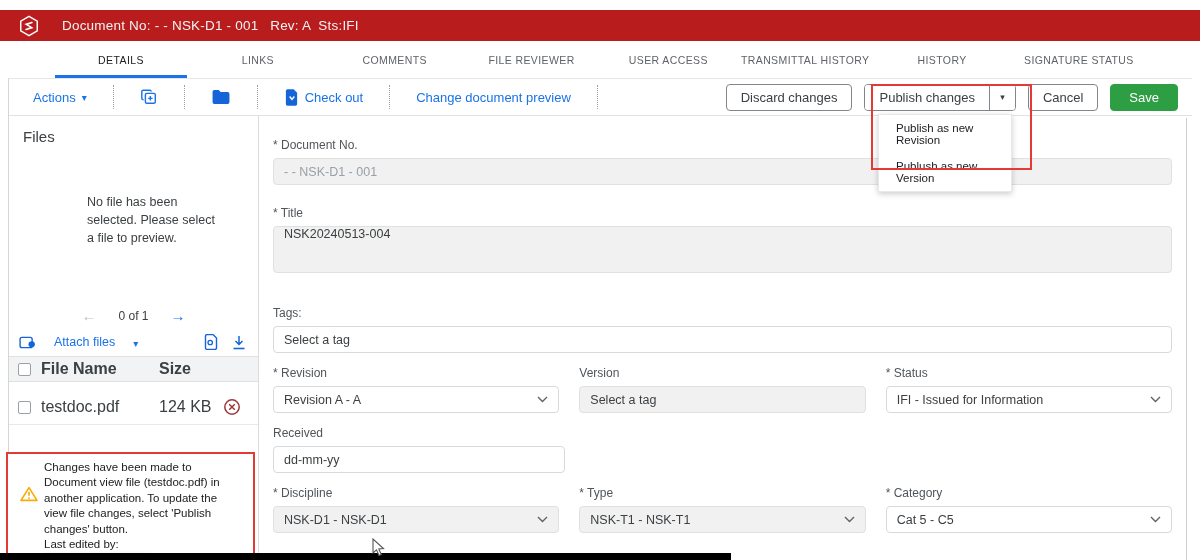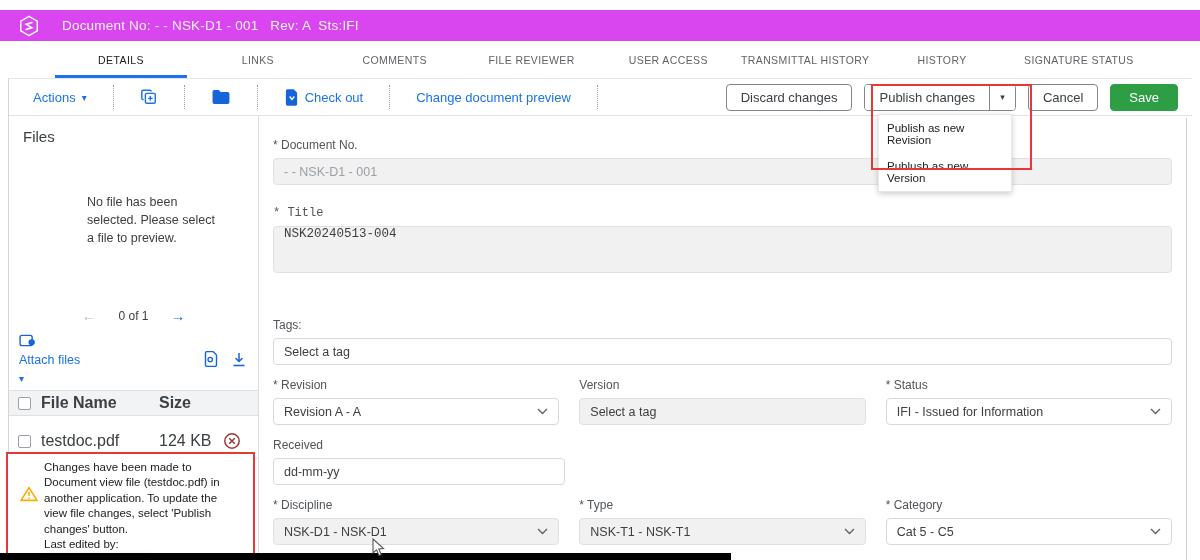--- a/index.html
+++ b/index.html
@@ -2,21 +2,21 @@
 <html><head>
 <meta charset="utf-8">
 <style>
   * { margin:0; padding:0; box-sizing:border-box; }
   html,body { width:1200px; height:560px; overflow:hidden; background:#fff;
               font-family:"Liberation Sans", sans-serif; color:#3c4043; }
   .page { position:relative; width:1200px; height:560px; background:#fff; }
 
   
   .top-strip { height:10px; background:#fff; }
-  .app-header { height:31px; background:#d946ef; display:flex; align-items:center; padding:14px 18px; }
+  .app-header { height:31px; background:#b91c1c; display:flex; align-items:center; padding:14px 18px; }
   .logo { width:22px; height:22px; margin-right:22px; flex:0 0 auto; }
   .app-title { color:#f1f3f4; font-size:13.5px; letter-spacing:.2px; white-space:pre; }
 
   
   .tab-bar { height:37px; display:flex; justify-content:space-between; padding:0 55px; background:#fff; }
   .tab { width:132px; display:flex; align-items:center; justify-content:center;
          font-size:10.5px; letter-spacing:.4px; color:#5f6368; cursor:pointer;
          border-bottom:3px solid transparent; padding-top:4px; }
   .tab.active { color:#202124; border-bottom-color:#1a73e8; }
 
@@ -44,21 +44,21 @@
   .content { display:flex; height:444px; position:relative; }
 
   
   .files-panel { width:250px; flex:0 0 auto; border-right:1px solid #dadce0; position:relative; background:#fff; }
   .files-title { font-size:15px; color:#3c4043; padding:12px 0 0 14px; }
   .preview-msg { width:135px; margin:48px auto 0 78px; font-size:12.5px; line-height:1.45; color:#3c4043; }
   .pager { display:flex; align-items:center; justify-content:center; gap:22px; margin-top:60px; font-size:12px; color:#3c4043; }
   .pager .arrow-left { color:#bdc1c6; font-size:15px; cursor:default; }
   .pager .arrow-right { color:#1a73e8; font-size:15px; cursor:pointer; }
   .attach-row { display:flex; align-items:center; justify-content:space-between; padding:10px 12px 6px 10px; }
-  .attach-left { display:flex; align-items:flex-start; gap:6px; color:#1a73e8; font-size:12.5px; cursor:pointer;flex-direction:column; }
+  .attach-left { display:flex; align-items:flex-end; gap:18px; color:#1a73e8; font-size:12.5px; cursor:pointer; }
   .attach-right { display:flex; align-items:center; gap:14px; }
   .ft-head, .ft-row { display:flex; align-items:center; height:26px; font-size:16px; }
   .ft-head { background:#f1f3f4; font-weight:bold; color:#3c4043; border-top:1px solid #e0e0e0; border-bottom:1px solid #e0e0e0; }
   .ft-row { border-bottom:1px solid #e8e8e8; height:35px;margin-top:8px; }
   .cb { width:13px; height:13px; border:1.5px solid #9aa0a6; border-radius:2px; margin:0 10px 0 9px; background:#fff; flex:0 0 auto; }
   .col-name { width:118px; }
   .col-size { width:62px; }
   .del-icon { margin-left:2px; cursor:pointer; }
 
   
@@ -72,31 +72,31 @@
 
   
   .form-area { flex:1; padding:22px 20px 0 14px; position:relative; }
   .f-label { font-size:12px; color:#50555a; margin-bottom:6px; }
   .f-input { height:27px; border:1px solid #d7d9db; border-radius:4px; background:#fff;
              font-size:12.5px; color:#3c4043; display:flex; align-items:center; padding:0 10px; }
   .f-input.gray { background:#f1f1f1; border-color:#e0e0e0; }
   .f-input.disabled-text { color:#9aa0a6; }
   .f-input.tall { height:47px; align-items:flex-start; }
   .f-gap-lg { margin-bottom:21px; }
-  .f-gap-xl { margin-bottom:45px;font-family:Liberation Mono, monospace; }
+  .f-gap-xl { margin-bottom:33px; }
   .f-gap-md { margin-bottom:13px; }
   .grid3 { display:grid; grid-template-columns:1fr 1fr 1fr; column-gap:20px; }
   .select { justify-content:space-between; cursor:pointer; }
   .chev { color:#5f6368; flex:0 0 auto; margin-left:8px; }
   .received-wrap { width:292px; }
 
   
   .publish-menu { position:absolute; left:878px; top:114px; width:134px; background:#fff;
                   border:1px solid #e8e8e8; box-shadow:0 2px 6px rgba(0,0,0,.2); z-index:30; }
-  .publish-menu .mi { font-size:11.5px; color:#202124; padding:7px 8px; cursor:pointer; }
+  .publish-menu .mi { font-size:11.5px; color:#202124; padding:7px 17px; cursor:pointer; }
   .annotation { position:absolute; border:2px solid #e53935; z-index:40; pointer-events:none; }
   .ann-publish { left:871px; top:84px; width:161px; height:86px; }
 
   .right-line { position:absolute; left:1186px; top:118px; width:1px; height:442px; background:#cfcfcf; }
   .bottom-bar { position:absolute; left:0; top:553px; width:731px; height:7px; background:#000; z-index:50; }
   .cursor { position:absolute; left:372px; top:538px; z-index:60; pointer-events:none; }
 </style>
 </head>
 <body>
 

